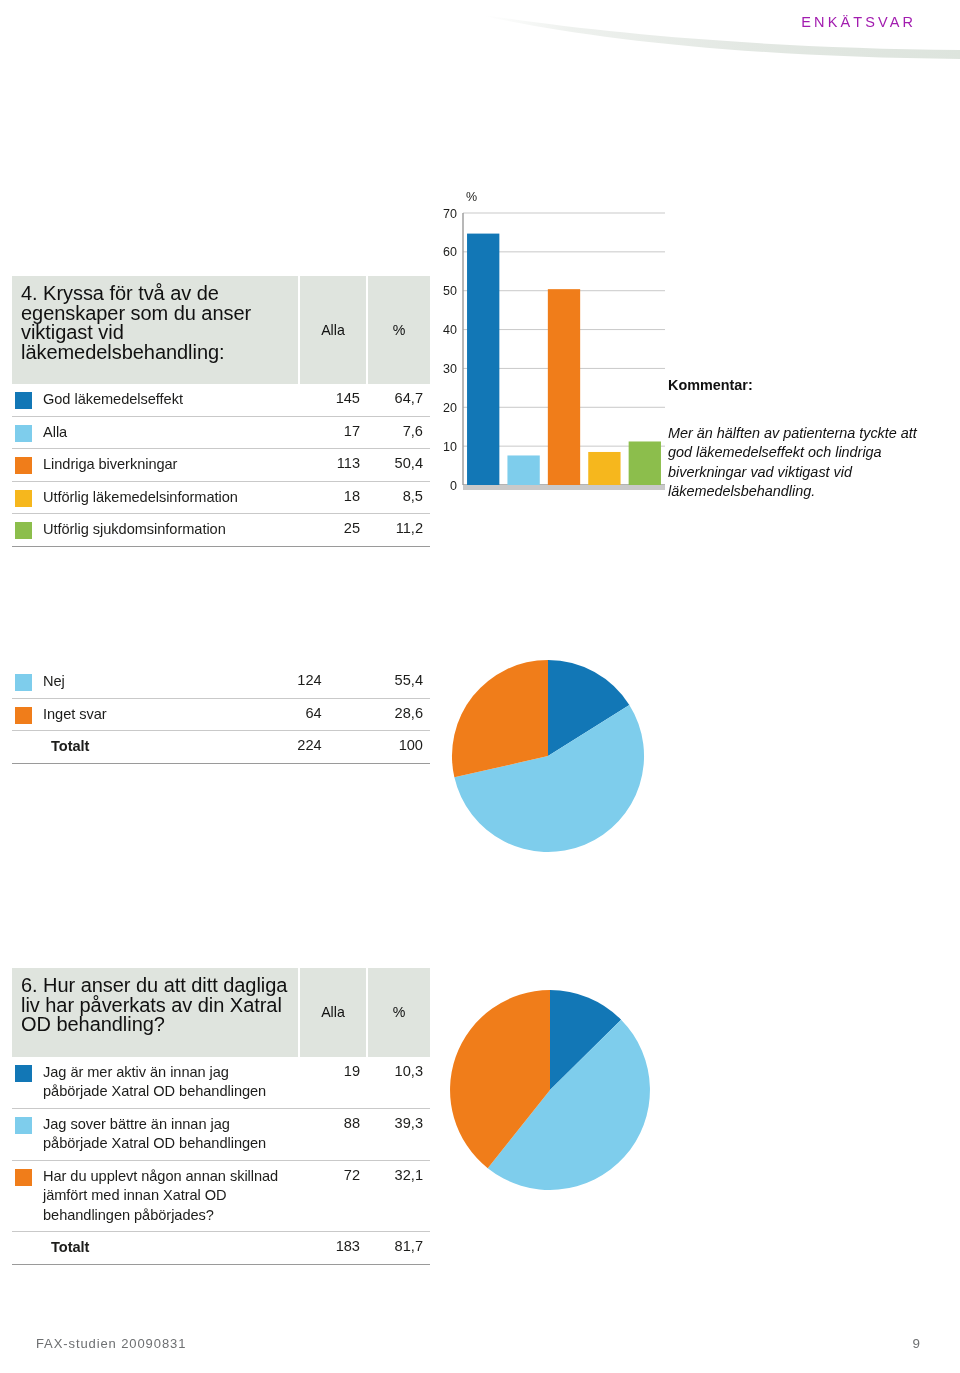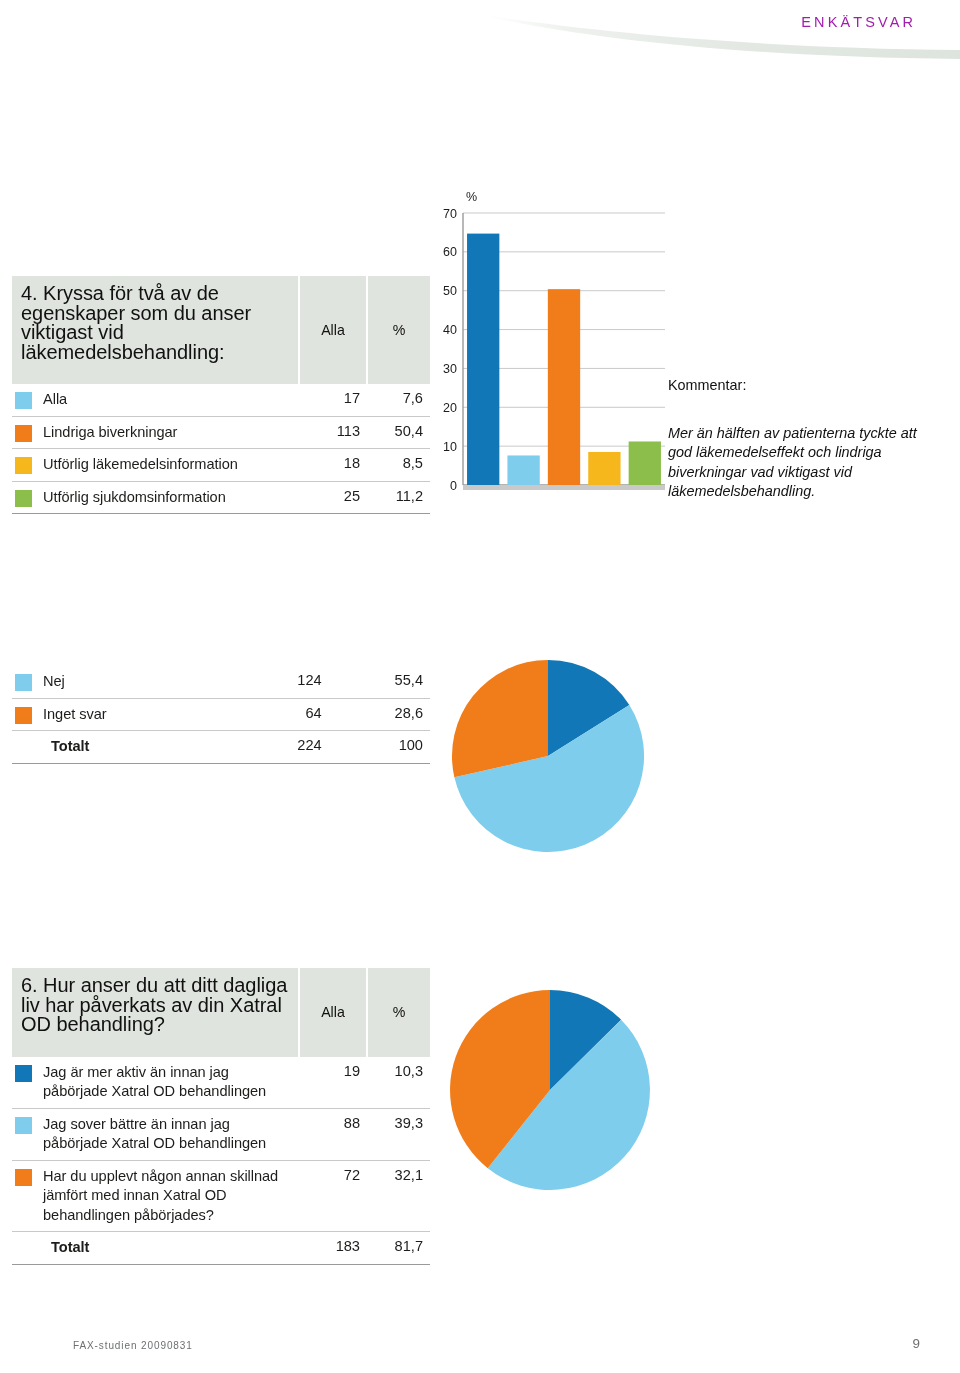--- a/index.html
+++ b/index.html
@@ -58,30 +58,30 @@
   .sw{display:block;width:17px;height:17px;margin-left:2px;margin-top:1px;}
 
   
   .barchart{position:absolute;left:433px;top:183px;width:240px;height:320px;}
 
   
   .kommentar{
     position:absolute;left:668px;top:376px;width:270px;
     font-size:14.4px;line-height:19.6px;color:#111;
   }
-  .kommentar .k-head{font-weight:normal;font-style:normal;}
+  .kommentar .k-head{font-weight:bold;font-style:normal;}
   .kommentar .k-body{font-style:italic;display:block;margin-top:28px;}
 
   
   .pie{position:absolute;}
 
   
   .footer-left{
     position:absolute;left:36px;bottom:22px;
-    font-size:10px;letter-spacing:0.9px;color:#6d6f71;margin-left:37px;
+    font-size:13px;letter-spacing:0.9px;color:#6d6f71;
   }
   .footer-right{
     position:absolute;right:40px;bottom:22px;
     font-size:13.4px;color:#6d6f71;
   }
 </style>
 </head>
 <body>
 
 <div class="page">
@@ -102,20 +102,28 @@
 
   <table class="qtable" style="top:276px;">
     <tbody>
         <tr class="qhead">
       <td class="qh-title" colspan="2">
         <span>4.</span>
         <span>Kryssa för två av de egenskaper som du anser viktigast vid läkemedelsbehandling:</span>
       </td>
       <td class="qh-col col-alla">Alla</td>
       <td class="qh-col col-pct">%</td>
+    </tr>
+    <tr class="qrow">
+      <td class="c-sw">
+            <span class="sw" style="background: rgb(18, 119, 182);"></span>
+          </td>
+      <td class="c-lab">God läkemedelseffekt</td>
+      <td class="c-num">145</td>
+      <td class="c-num">64,7</td>
     </tr>
     <tr class="qrow">
       <td class="c-sw">
             <span class="sw" style="background: rgb(126, 205, 236);"></span>
           </td>
       <td class="c-lab">Alla</td>
       <td class="c-num">17</td>
       <td class="c-num">7,6</td>
     </tr>
     <tr class="qrow">

